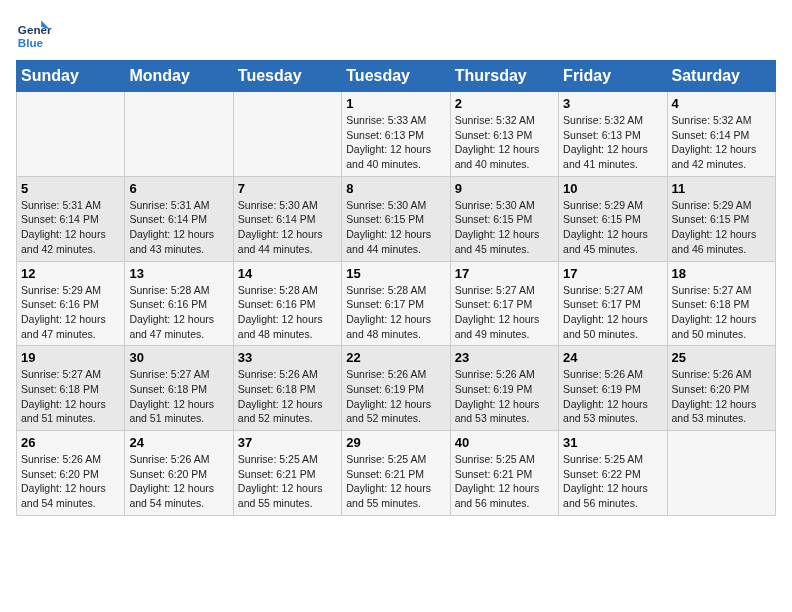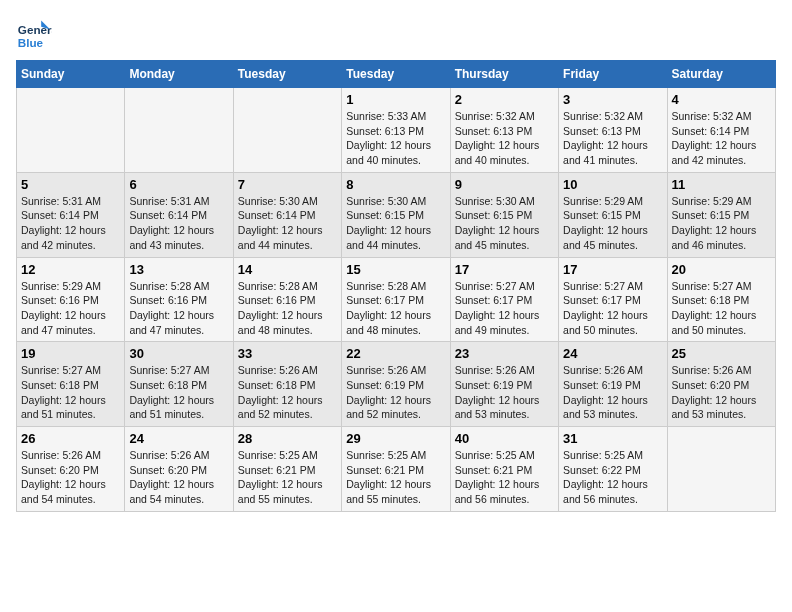--- a/index.html
+++ b/index.html
@@ -41,21 +41,21 @@
     table {
       width: 100%;
       border-collapse: collapse;
       font-size: 11px;
     }
     thead tr th {
       background-color: #2a6cb5;
       color: #fff;
       padding: 6px 4px;
       text-align: left;
-      font-size: 12px;
+      font-size: 16px;
       font-weight: bold;
       border: 1px solid #2a6cb5;
     }
     tbody tr td {
       border: 1px solid #ccc;
       vertical-align: top;
       padding: 4px;
       min-height: 80px;
       width: 14.28%;
     }
@@ -210,21 +210,21 @@
 Sunset: 6:17 PM
 Daylight: 12 hours and 49 minutes.</div>
         </td>
         <td>
           <div class="day-number">17</div>
           <div class="day-info" style="white-space: pre-line;">Sunrise: 5:27 AM
 Sunset: 6:17 PM
 Daylight: 12 hours and 50 minutes.</div>
         </td>
         <td>
-          <div class="day-number">20</div>
+          <div class="day-number">18</div>
           <div class="day-info" style="white-space: pre-line;">Sunrise: 5:27 AM
 Sunset: 6:18 PM
 Daylight: 12 hours and 50 minutes.</div>
         </td>
       </tr>
       <tr>
         <td>
           <div class="day-number">19</div>
           <div class="day-info" style="white-space: pre-line;">Sunrise: 5:27 AM
 Sunset: 6:18 PM
@@ -274,21 +274,21 @@
 Sunset: 6:20 PM
 Daylight: 12 hours and 54 minutes.</div>
         </td>
         <td>
           <div class="day-number">24</div>
           <div class="day-info" style="white-space: pre-line;">Sunrise: 5:26 AM
 Sunset: 6:20 PM
 Daylight: 12 hours and 54 minutes.</div>
         </td>
         <td>
-          <div class="day-number">28</div>
+          <div class="day-number">37</div>
           <div class="day-info" style="white-space: pre-line;">Sunrise: 5:25 AM
 Sunset: 6:21 PM
 Daylight: 12 hours and 55 minutes.</div>
         </td>
         <td>
           <div class="day-number">29</div>
           <div class="day-info" style="white-space: pre-line;">Sunrise: 5:25 AM
 Sunset: 6:21 PM
 Daylight: 12 hours and 55 minutes.</div>
         </td>

